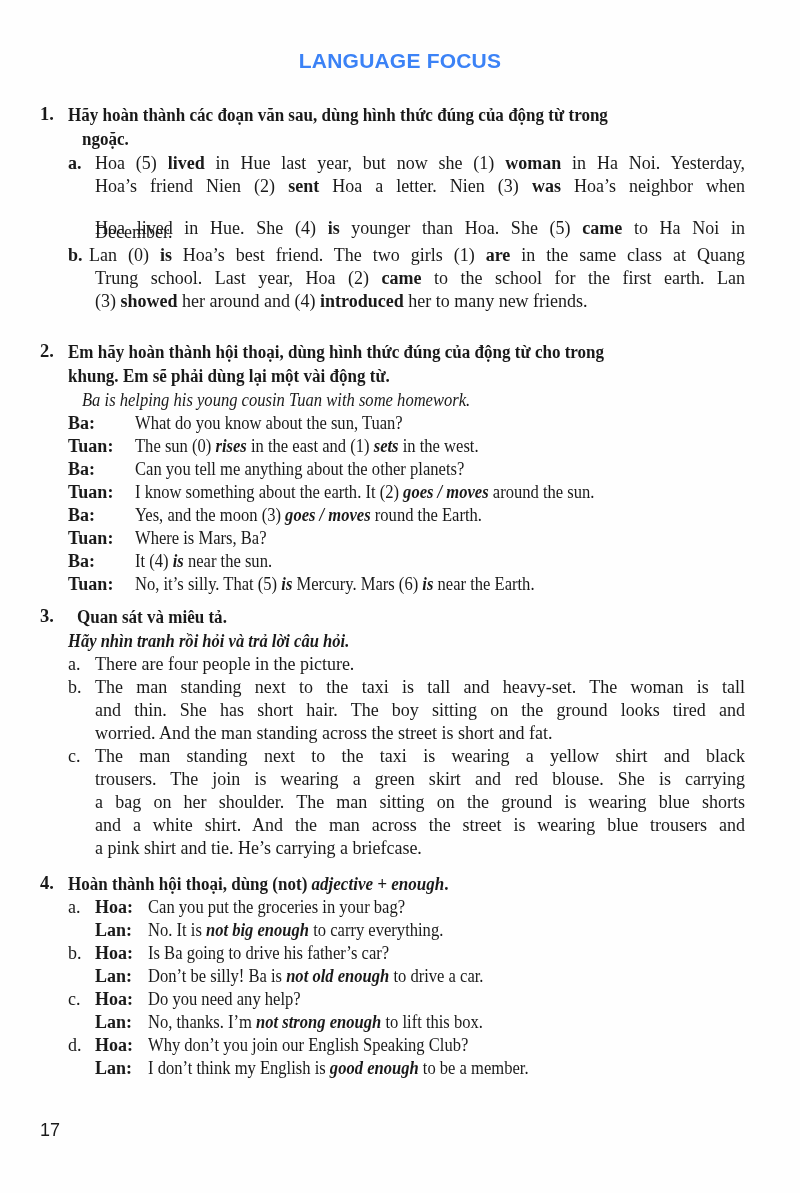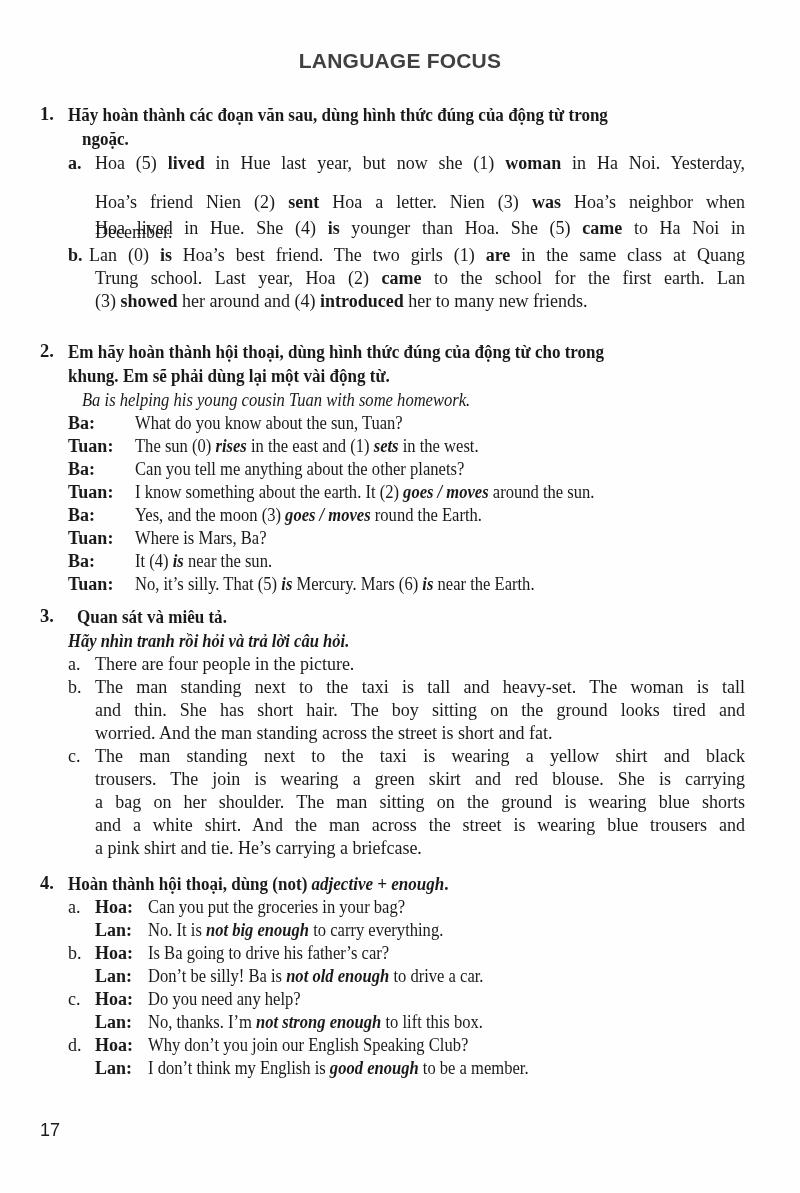--- a/index.html
+++ b/index.html
@@ -4,21 +4,21 @@
 <style>
   html, body { margin: 0; padding: 0; }
   body {
     width: 800px; height: 1193px; background: #fefefe; overflow: hidden;
     position: relative; color: #1a1a1a;
     font-family: "Liberation Serif", serif;
   }
   .title {
     position: absolute; top: 49px; left: 0; width: 800px; text-align: center;
     font-family: "Liberation Sans", sans-serif; font-weight: bold; font-size: 21px;
-    letter-spacing: 0.2px; color: #404040;
+    letter-spacing: 0.2px; color: #3b82f6;
   }
   .line { position: absolute; font-size: 18px; line-height: 23px; white-space: nowrap; }
   .sec-num { position: absolute; font-weight: bold; font-size: 18.5px; }
   .sec-head { font-weight: bold; font-size: 18.5px; }
   .b { font-weight: bold; }
   .bi { font-weight: bold; font-style: italic; }
   .i { font-style: italic; }
   .justify { text-align: justify; text-align-last: justify; }
   .page-num {
     position: absolute; left: 40px; top: 1120px;
@@ -31,21 +31,21 @@
 
 <div class="title">LANGUAGE FOCUS</div>
 
 <div>
   <span class="sec-num" style="left:40px;top:104px;">1.</span>
   <div class="line sec-head cond" style="left:68px;top:104px;">Hãy hoàn thành các đoạn văn sau, dùng hình thức đúng của động từ trong</div>
   <div class="line sec-head cond" style="left:82px;top:128px;">ngoặc.</div>
   <div class="line b" style="left:68px;top:152px;">a.</div>
   <div>
       <div class="line justify" style="left: 95px; top: 152px; width: 650px;"><span>Hoa (5) </span><span class="b">lived</span><span> in Hue last year, but now she (1) </span><span class="b">woman</span><span> in Ha Noi. Yesterday,</span></div>
-      <div class="line justify" style="left: 95px; top: 175px; width: 650px; margin-top: 16px;"><span>Hoa’s friend Nien (2) </span><span class="b">sent</span><span> Hoa a letter. Nien (3) </span><span class="b">was</span><span> Hoa’s neighbor when</span></div>
+      <div class="line justify" style="left: 95px; top: 175px; width: 650px;"><span>Hoa’s friend Nien (2) </span><span class="b">sent</span><span> Hoa a letter. Nien (3) </span><span class="b">was</span><span> Hoa’s neighbor when</span></div>
       <div class="line justify" style="left: 95px; top: 209px; width: 650px; margin-top: 8px;"><span>Hoa lived in Hue. She (4) </span><span class="b">is</span><span> younger than Hoa. She (5) </span><span class="b">came</span><span> to Ha Noi in</span></div>
       <div class="line" style="left: 95px; top: 221px;"><span>December.</span></div>
     </div>
   <div class="line b" style="left:68px;top:244px;">b.</div>
   <div>
       <div class="line justify" style="left: 89px; top: 244px; width: 656px;"><span>Lan (0) </span><span class="b">is</span><span> Hoa’s best friend. The two girls (1) </span><span class="b">are</span><span> in the same class at Quang</span></div>
       <div class="line justify" style="left: 95px; top: 267px; width: 650px;"><span>Trung school. Last year, Hoa (2) </span><span class="b">came</span><span> to the school for the first earth. Lan</span></div>
       <div class="line" style="left: 95px; top: 290px;"><span>(3) </span><span class="b">showed</span><span> her around and (4) </span><span class="b">introduced</span><span> her to many new friends.</span></div>
     </div>
 </div>

